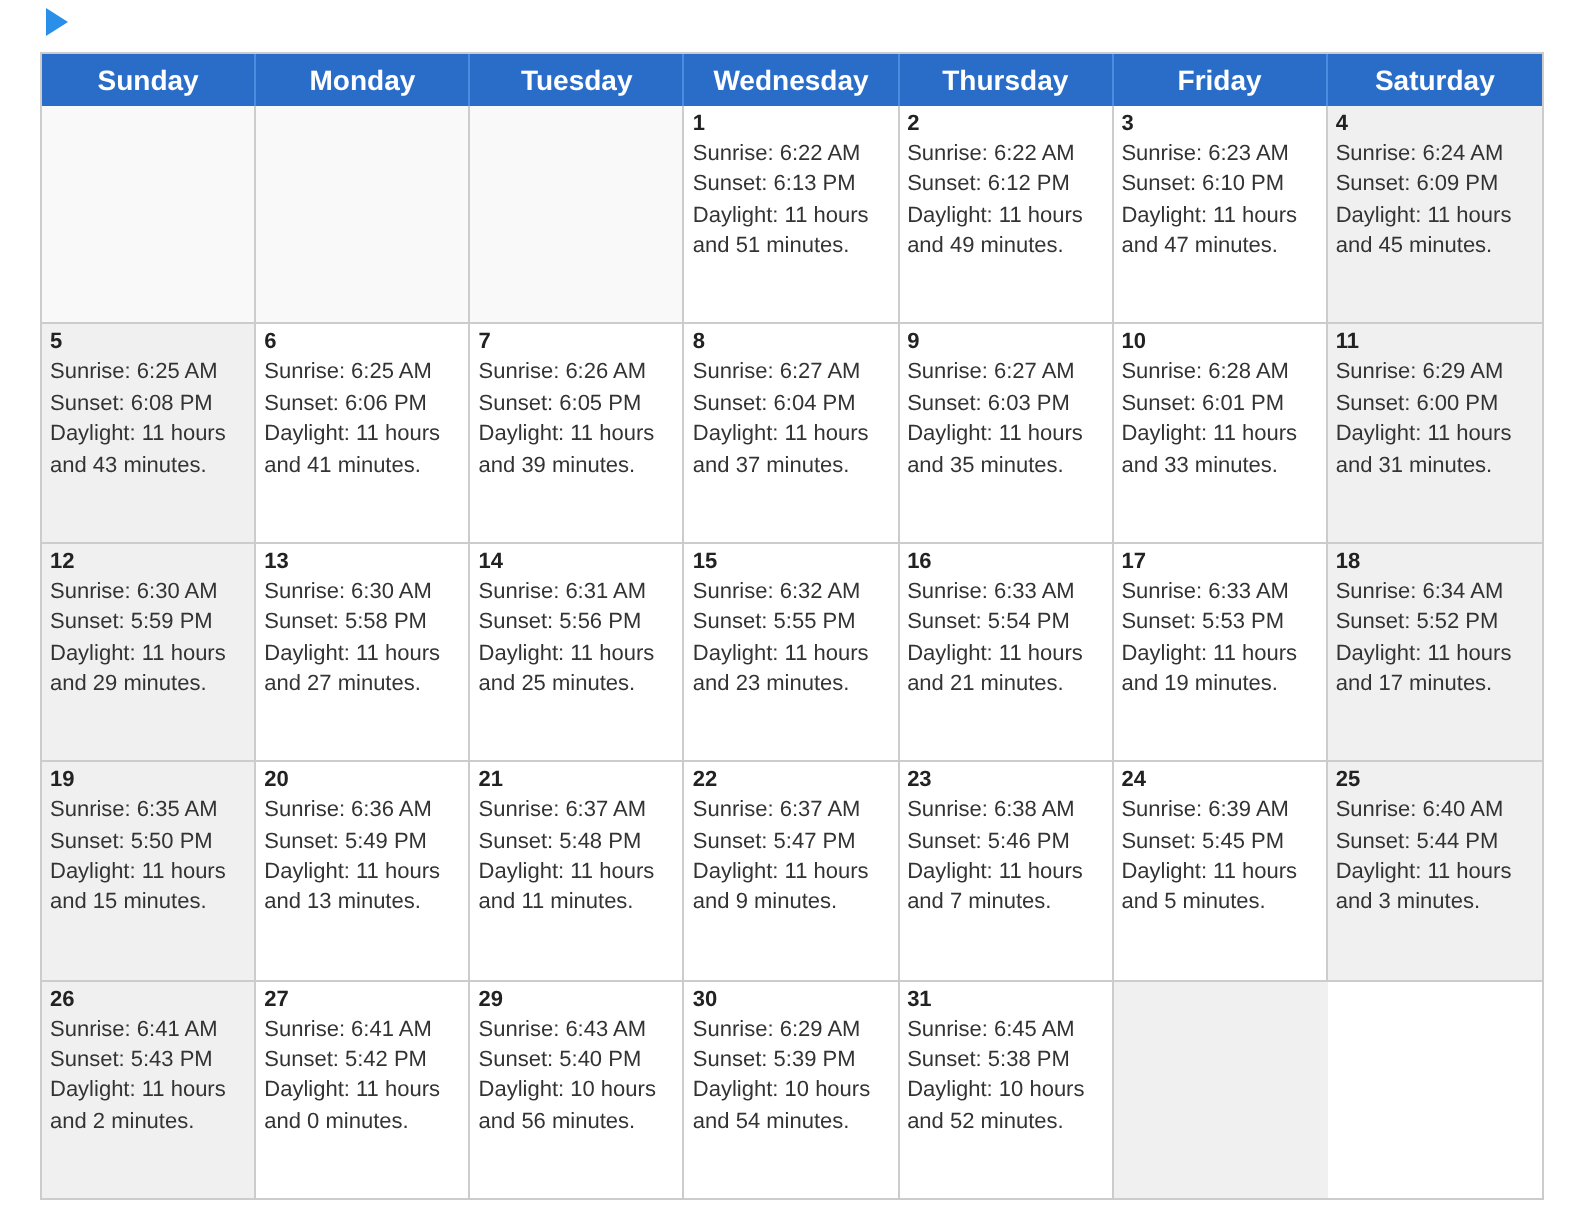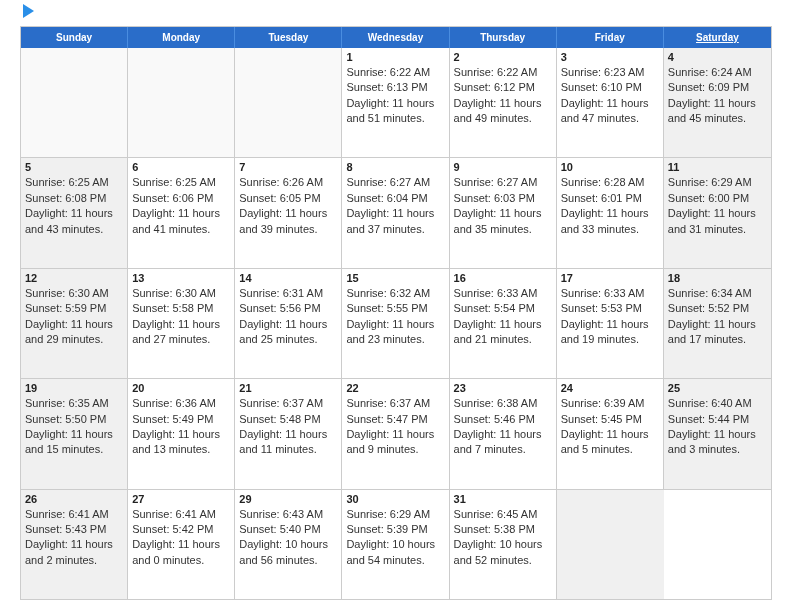--- a/index.html
+++ b/index.html
@@ -51,27 +51,27 @@
       flex-direction: column;
       border: 1px solid #ccc;
     }
     .cal-header {
       display: grid;
       grid-template-columns: repeat(7, 1fr);
       background: #2a6dc9;
     }
     .cal-header-cell {
       color: #fff;
-      font-size: 10px;
+      font-size: 14px;
       font-weight: bold;
       text-align: center;
       padding: 5px 2px;
       border-right: 1px solid #4a8de0;
     }
-    .cal-header-cell:last-child { border-right: none; text-decoration: underline; }
+    .cal-header-cell:last-child { border-right: none; }
     .cal-body {
       display: flex;
       flex-direction: column;
       flex: 1;
     }
     .cal-row {
       display: grid;
       grid-template-columns: repeat(7, 1fr);
       flex: 1;
       border-top: 1px solid #ccc;

